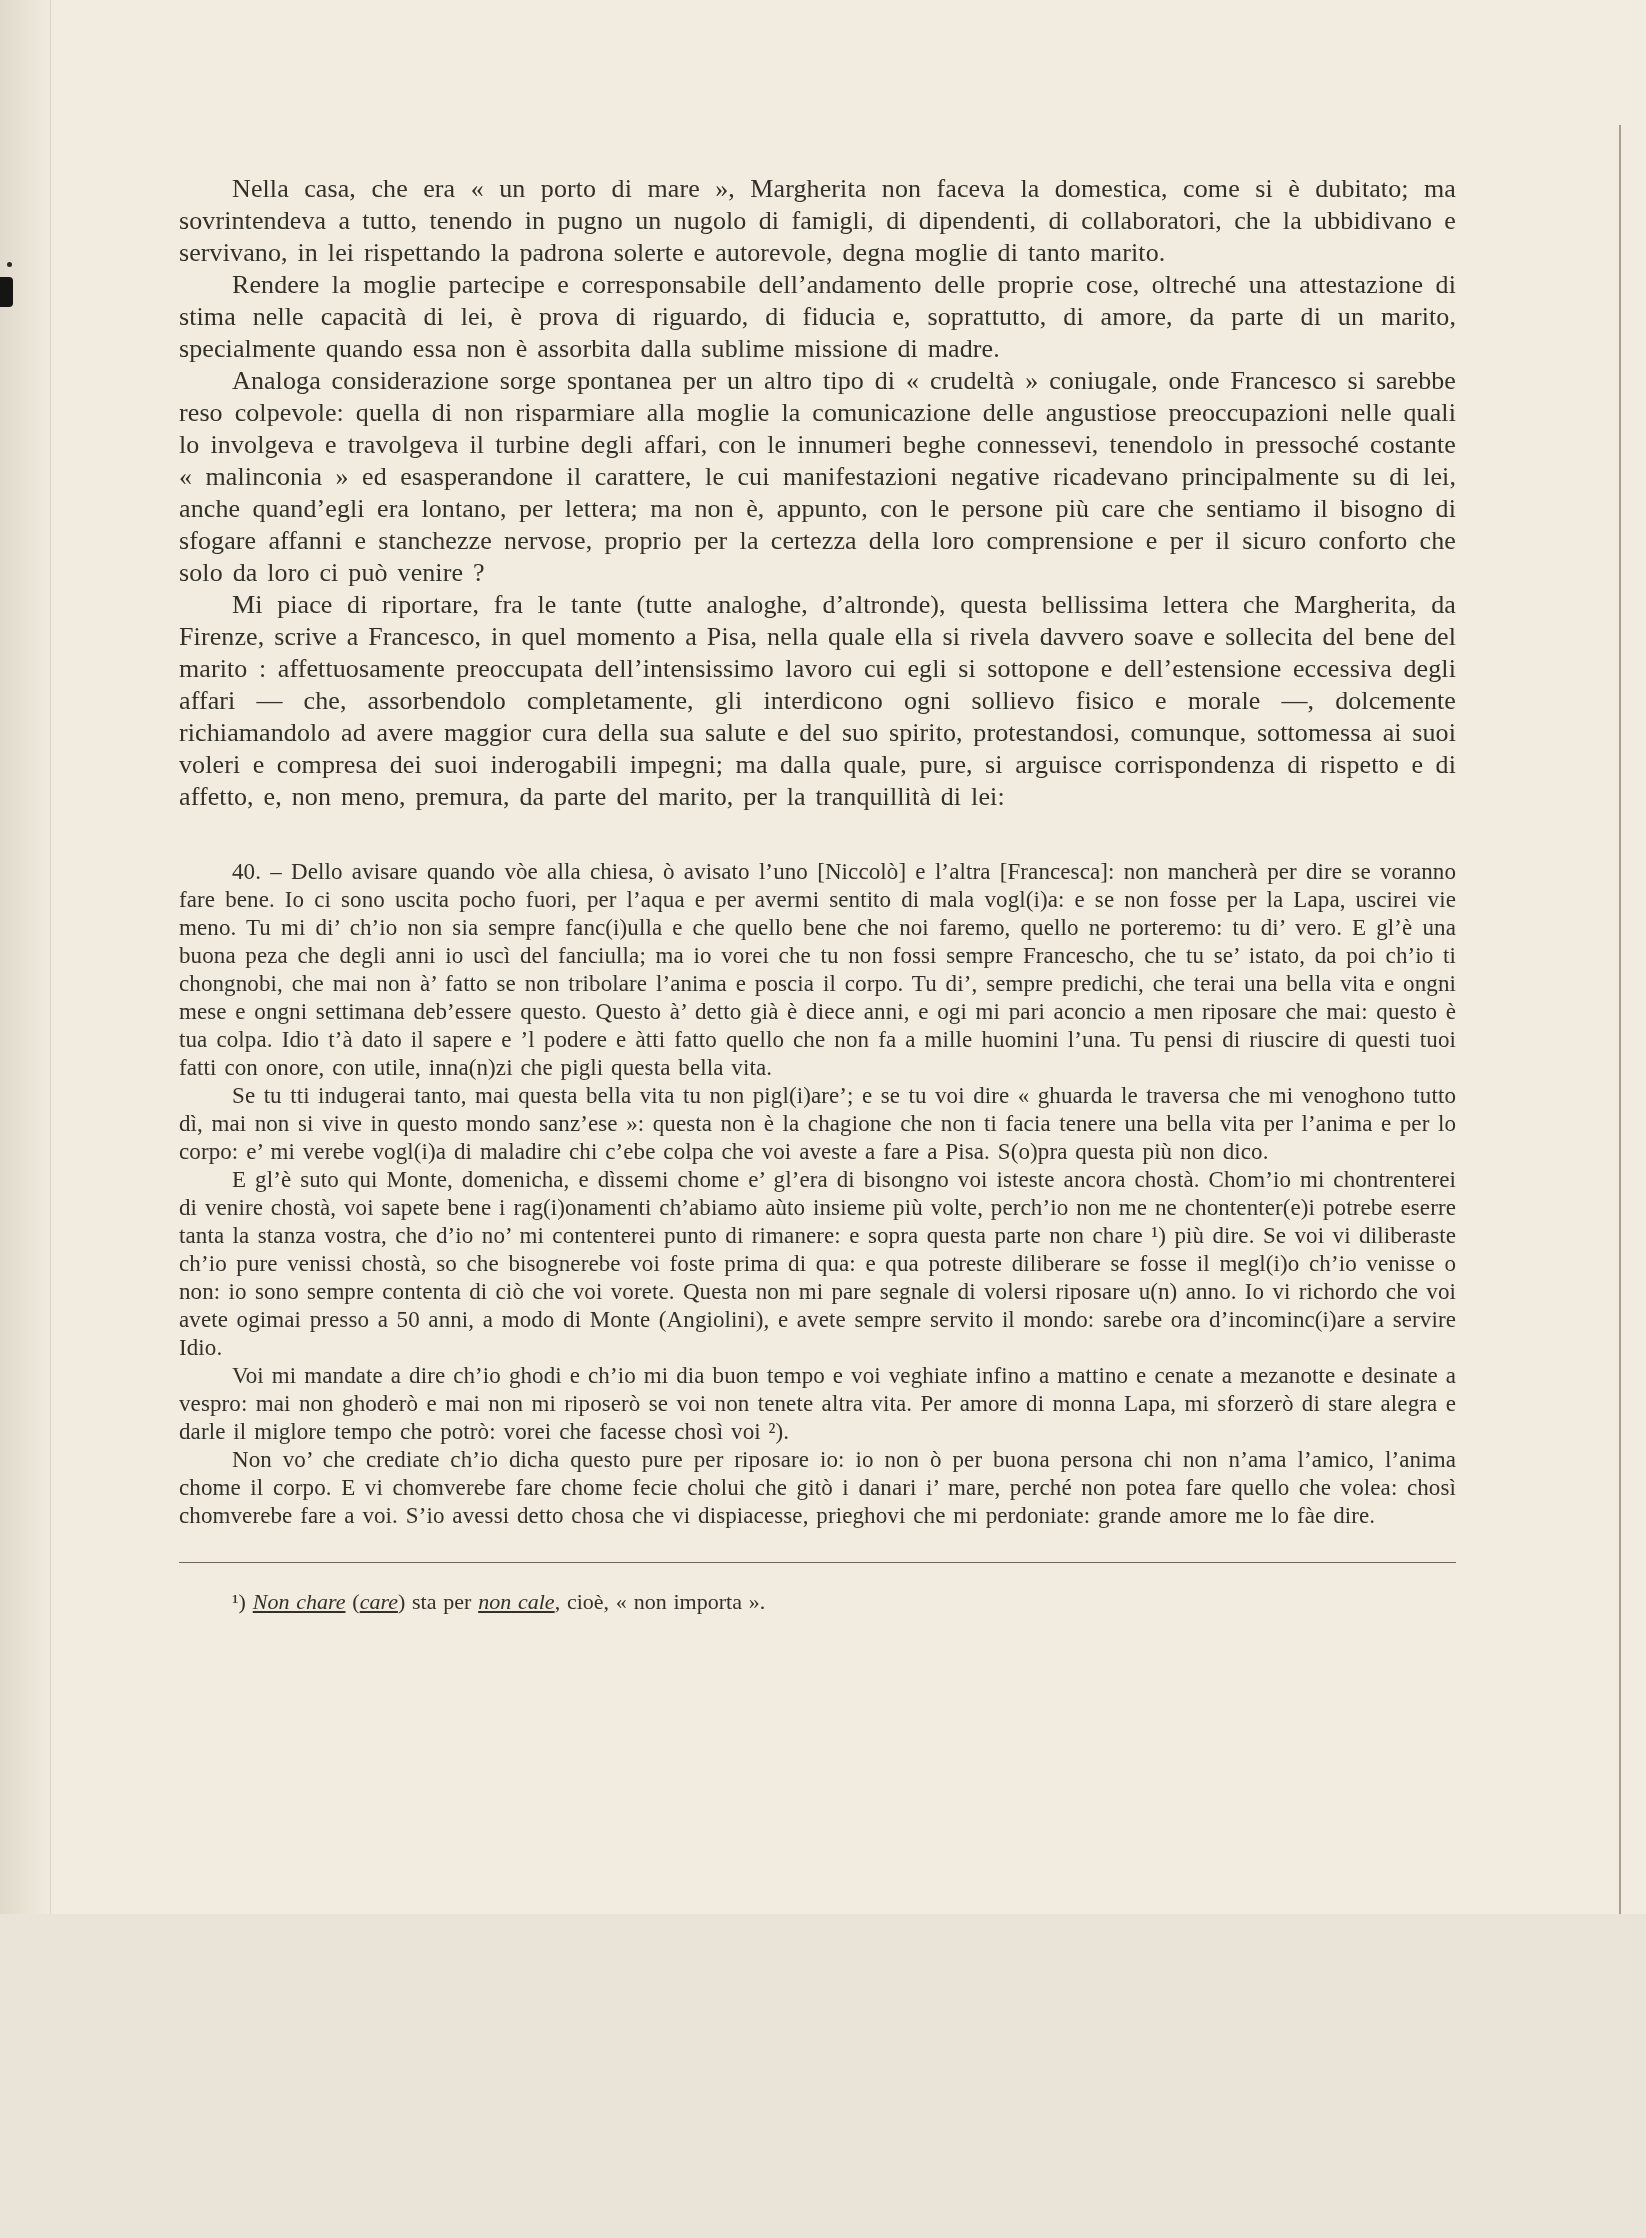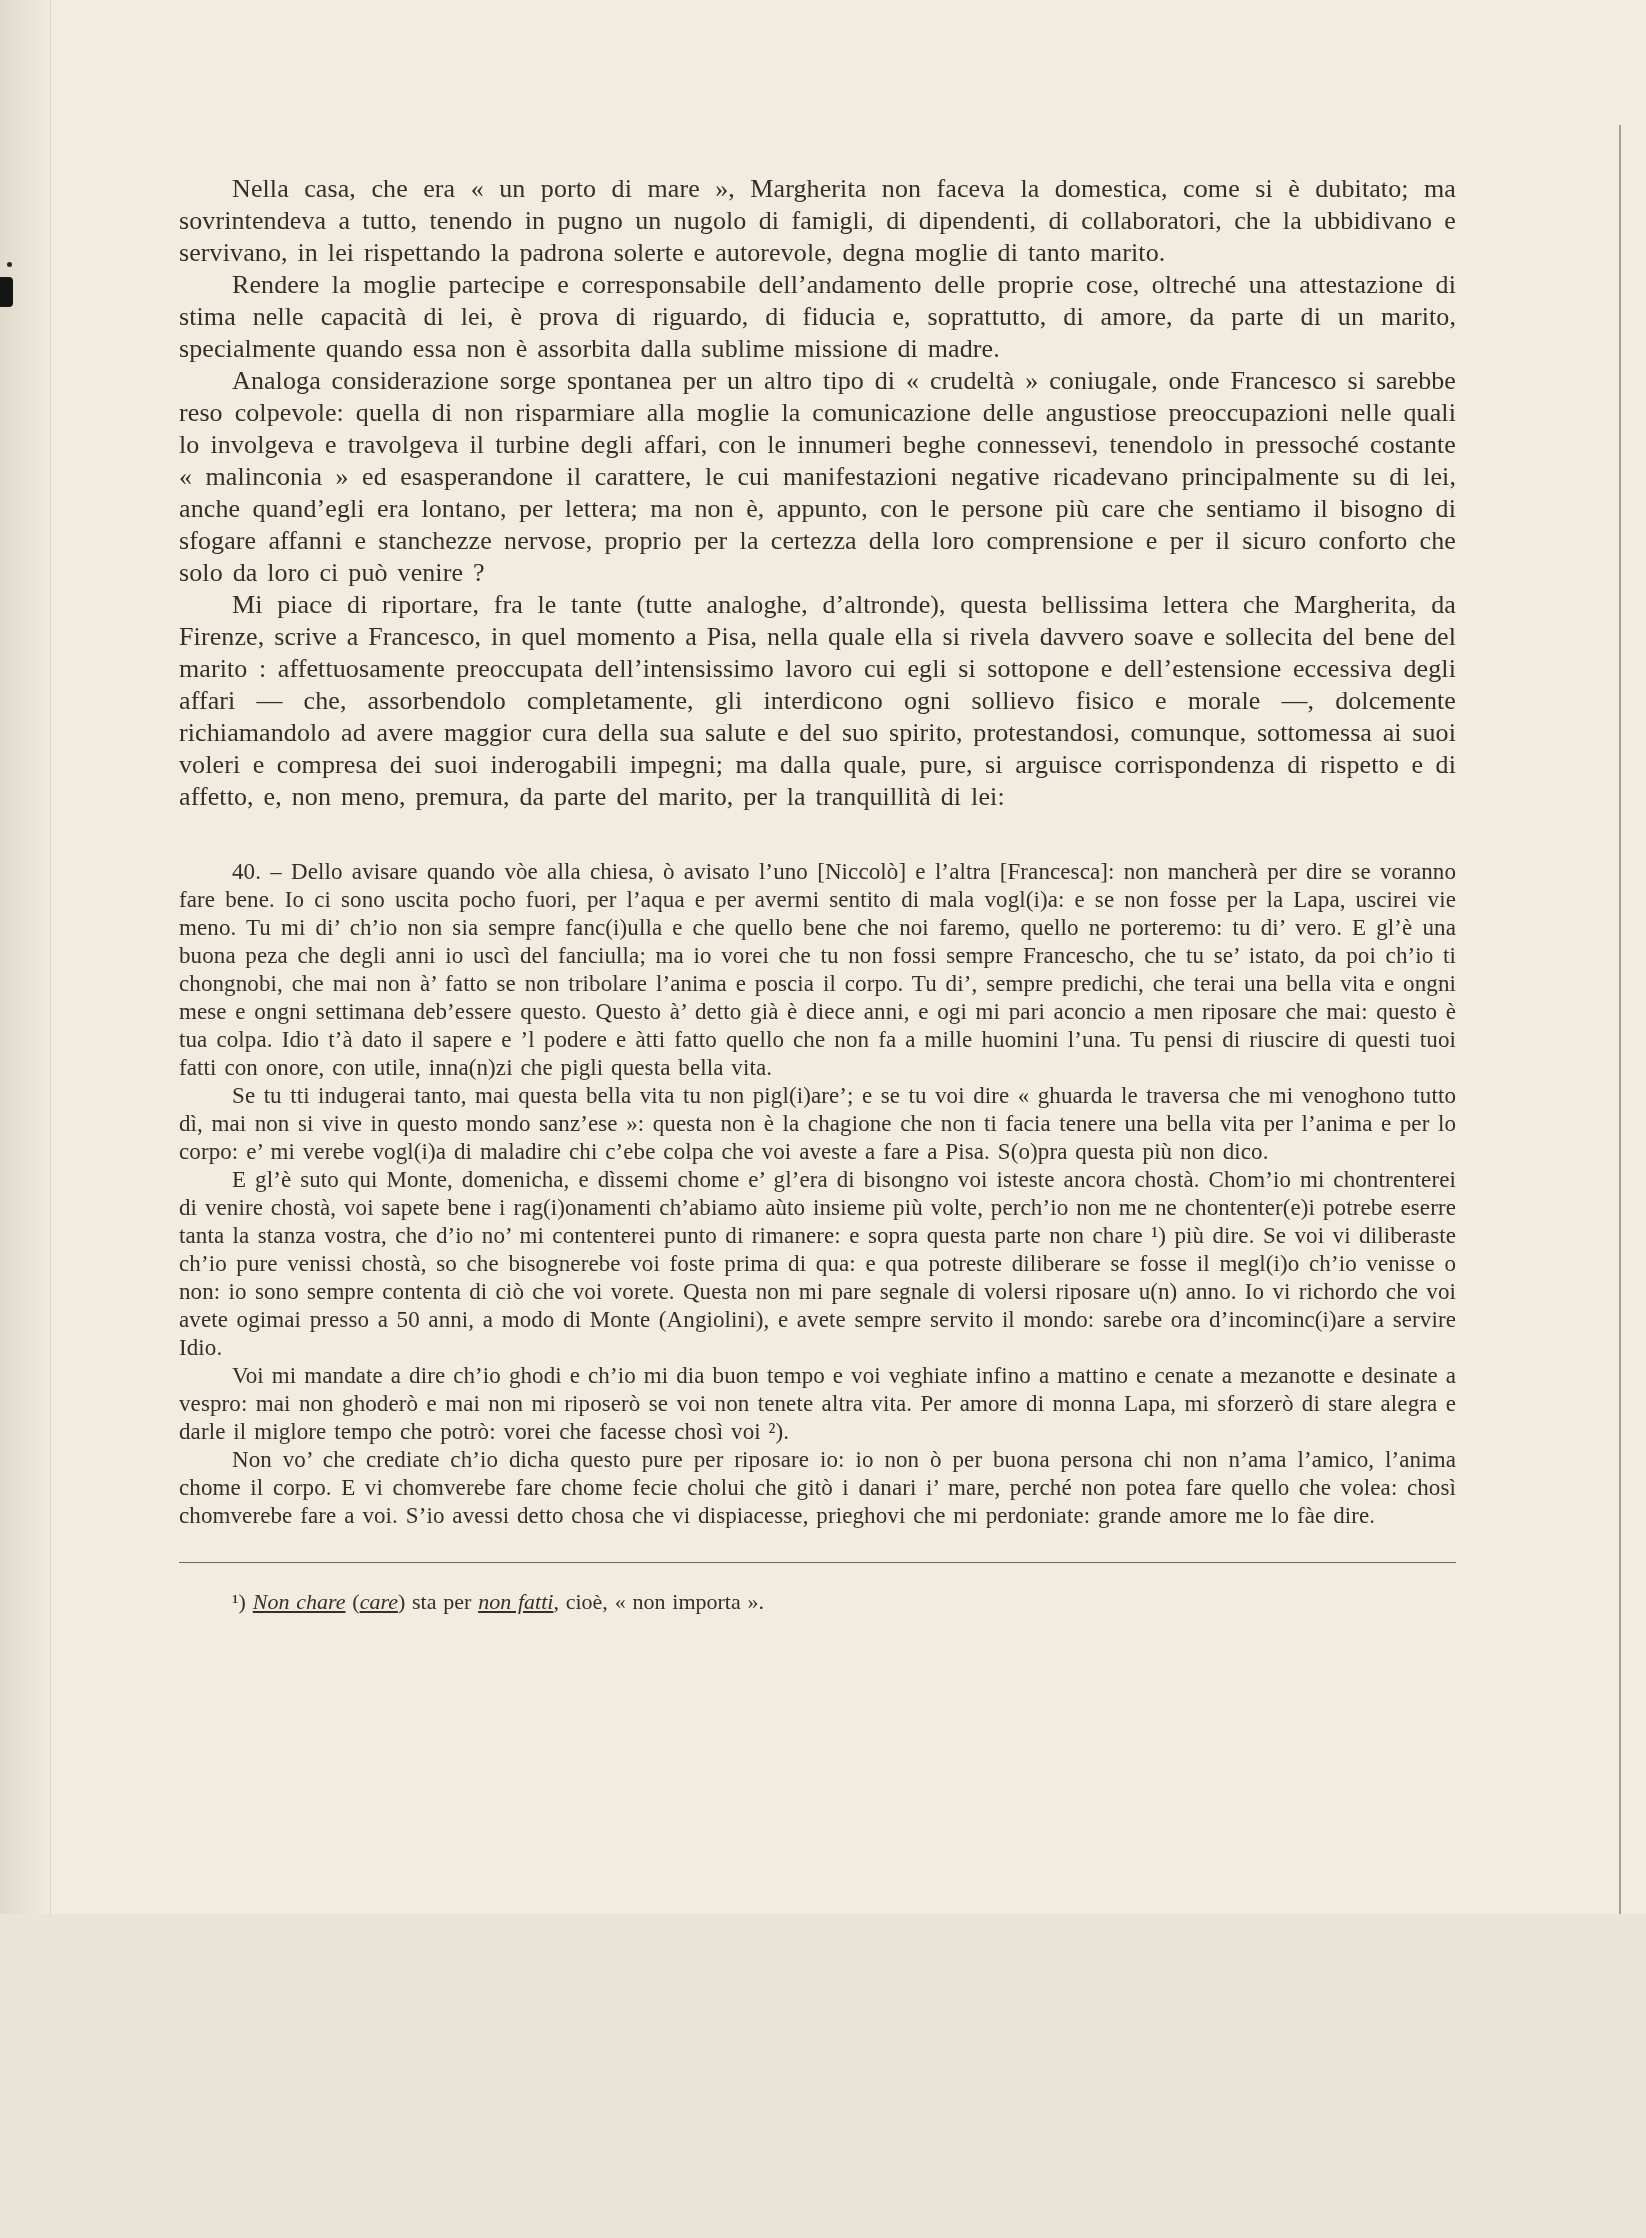--- a/index.html
+++ b/index.html
@@ -125,21 +125,21 @@
         <p>40. – Dello avisare quando vòe alla chiesa, ò avisato l’uno [Niccolò] e l’altra [Francesca]: non mancherà per dire se voranno fare bene. Io ci sono uscita pocho fuori, per l’aqua e per avermi sentito di mala vogl(i)a: e se non fosse per la Lapa, uscirei vie meno. Tu mi di’ ch’io non sia sempre fanc(i)ulla e che quello bene che noi faremo, quello ne porteremo: tu di’ vero. E gl’è una buona peza che degli anni io uscì del fanciulla; ma io vorei che tu non fossi sempre Francescho, che tu se’ istato, da poi ch’io ti chongnobi, che mai non à’ fatto se non tribolare l’anima e poscia il corpo. Tu di’, sempre predichi, che terai una bella vita e ongni mese e ongni settimana deb’essere questo. Questo à’ detto già è diece anni, e ogi mi pari aconcio a men riposare che mai: questo è tua colpa. Idio t’à dato il sapere e ’l podere e àtti fatto quello che non fa a mille huomini l’una. Tu pensi di riuscire di questi tuoi fatti con onore, con utile, inna(n)zi che pigli questa bella vita.</p>
         <p>Se tu tti indugerai tanto, mai questa bella vita tu non pigl(i)are’; e se tu voi dire « ghuarda le traversa che mi venoghono tutto dì, mai non si vive in questo mondo sanz’ese »: questa non è la chagione che non ti facia tenere una bella vita per l’anima e per lo corpo: e’ mi verebe vogl(i)a di maladire chi c’ebe colpa che voi aveste a fare a Pisa. S(o)pra questa più non dico.</p>
         <p>E gl’è suto qui Monte, domenicha, e dìssemi chome e’ gl’era di bisongno voi isteste ancora chostà. Chom’io mi chontrenterei di venire chostà, voi sapete bene i rag(i)onamenti ch’abiamo aùto insieme più volte, perch’io non me ne chontenter(e)i potrebe eserre tanta la stanza vostra, che d’io no’ mi contenterei punto di rimanere: e sopra questa parte non chare ¹) più dire. Se voi vi diliberaste ch’io pure venissi chostà, so che bisognerebe voi foste prima di qua: e qua potreste diliberare se fosse il megl(i)o ch’io venisse o non: io sono sempre contenta di ciò che voi vorete. Questa non mi pare segnale di volersi riposare u(n) anno. Io vi richordo che voi avete ogimai presso a 50 anni, a modo di Monte (Angiolini), e avete sempre servito il mondo: sarebe ora d’incominc(i)are a servire Idio.</p>
         <p>Voi mi mandate a dire ch’io ghodi e ch’io mi dia buon tempo e voi veghiate infino a mattino e cenate a mezanotte e desinate a vespro: mai non ghoderò e mai non mi riposerò se voi non tenete altra vita. Per amore di monna Lapa, mi sforzerò di stare alegra e darle il miglore tempo che potrò: vorei che facesse chosì voi ²).</p>
         <p>Non vo’ che crediate ch’io dicha questo pure per riposare io: io non ò per buona persona chi non n’ama l’amico, l’anima chome il corpo. E vi chomverebe fare chome fecie cholui che gitò i danari i’ mare, perché non potea fare quello che volea: chosì chomverebe fare a voi. S’io avessi detto chosa che vi dispiacesse, prieghovi che mi perdoniate: grande amore me lo fàe dire.</p>
       </div>
 
     <div class="footnote-rule"></div>
 
     <div class="footnotes">
-        <p><span>¹) </span><span class="it">Non chare</span><span> (</span><span class="it">care</span><span>) sta per </span><span class="it">non fatti</span><span>, cioè, « non importa ».</span></p>
+        <p><span>¹) </span><span class="it">Non chare</span><span> (</span><span class="it">care</span><span>) sta per </span><span class="it">non cale</span><span>, cioè, « non importa ».</span></p>
       </div>
   </div>
 
   <div class="page-number">49</div>
 
   <div class="ink-speck"></div>
   <div class="ink-smudge"></div>
   <div class="page-edge-right"></div>
   <div class="page-edge-bottom"></div>
 

